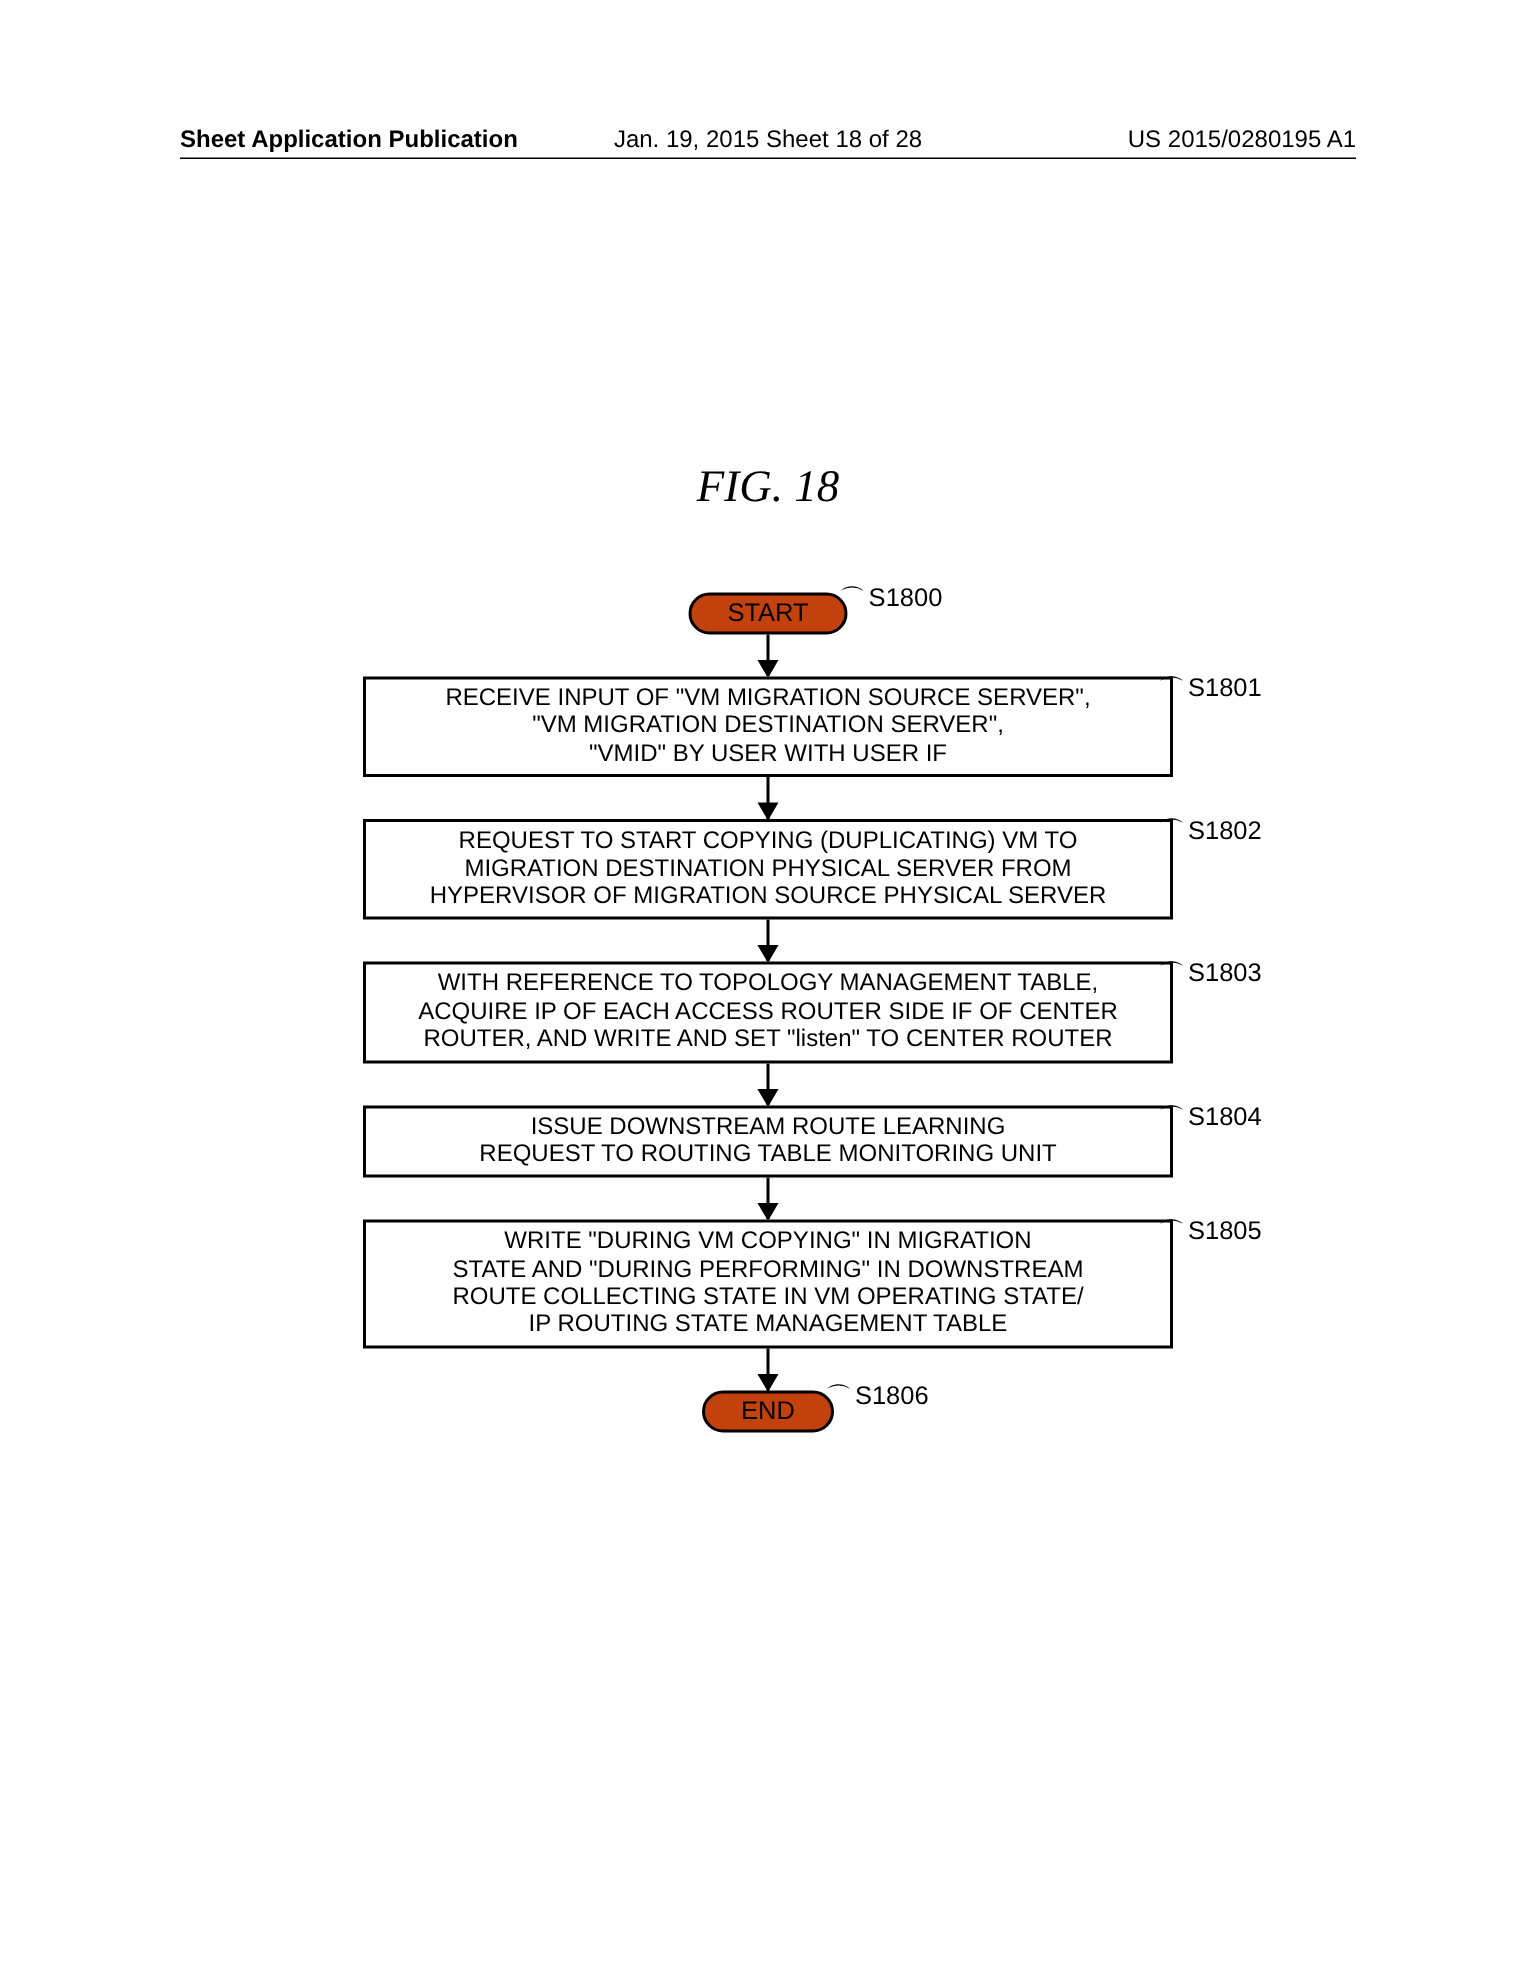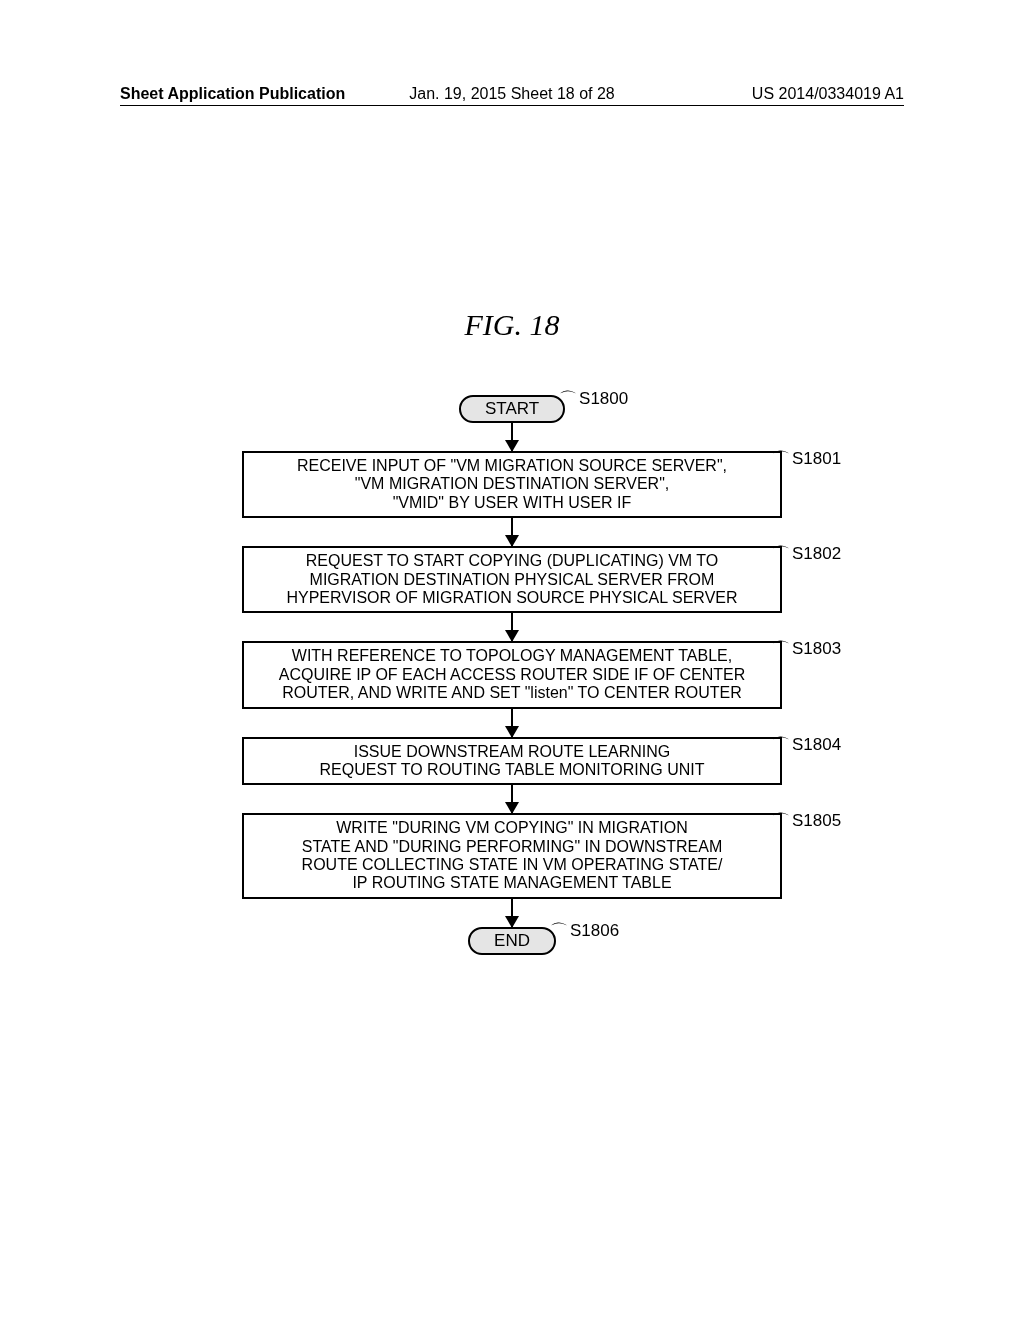--- a/index.html
+++ b/index.html
@@ -53,21 +53,21 @@
       display: flex;
       flex-direction: column;
       align-items: center;
     }
     .terminal {
       border: 2px solid #000;
       border-radius: 16px;
       padding: 2px 24px;
       font-size: 17px;
       text-align: center;
-      background: #e5e5e5;
+      background: #c2410c;
     }
     .process {
       border: 2px solid #000;
       padding: 4px 10px;
       font-size: 16px;
       text-align: center;
       line-height: 1.15;
       width: 540px;
       background: white;
     }
@@ -118,21 +118,21 @@
       border-top: 12px solid #000;
     }
     .arrow-28 { height: 28px; }
   </style>
 </head>
 <body>
 
 <div class="header">
   <span class="header-left">Sheet Application Publication</span>
   <span class="header-center">Jan. 19, 2015  Sheet 18 of 28</span>
-  <span class="header-right">US 2014/0334019 A1</span>
+  <span class="header-right">US 2015/0280195 A1</span>
 </div>
 
 <div class="figure-title">FIG. 18</div>
 
 <div class="flowchart">
 
   <div class="node-wrap">
     <div class="terminal">START</div>
     <div class="step-label-terminal" style="left:100%; top:-6px; margin-left:-6px;">
       <span class="curve">⌒</span>

